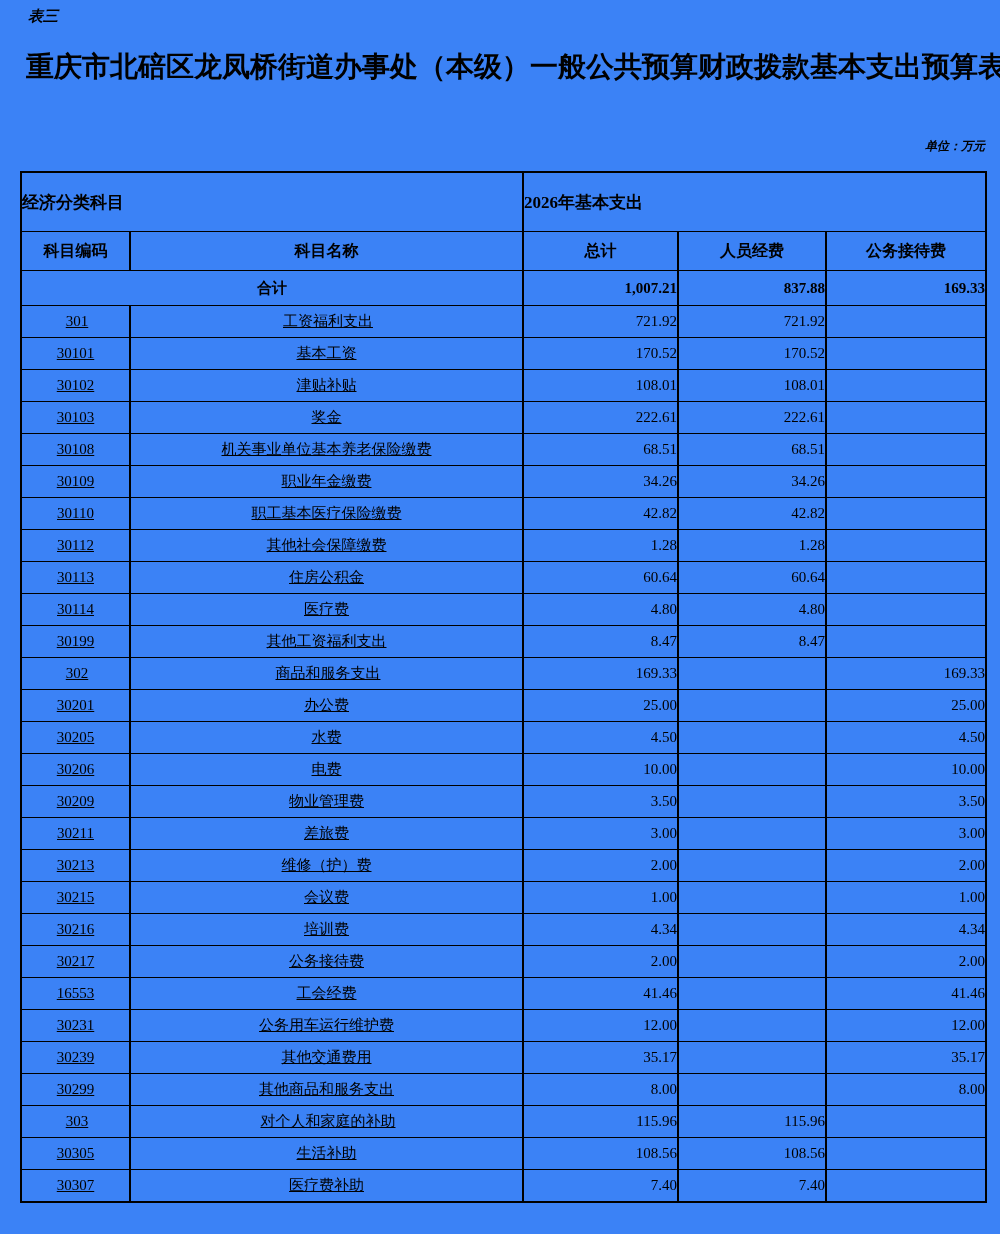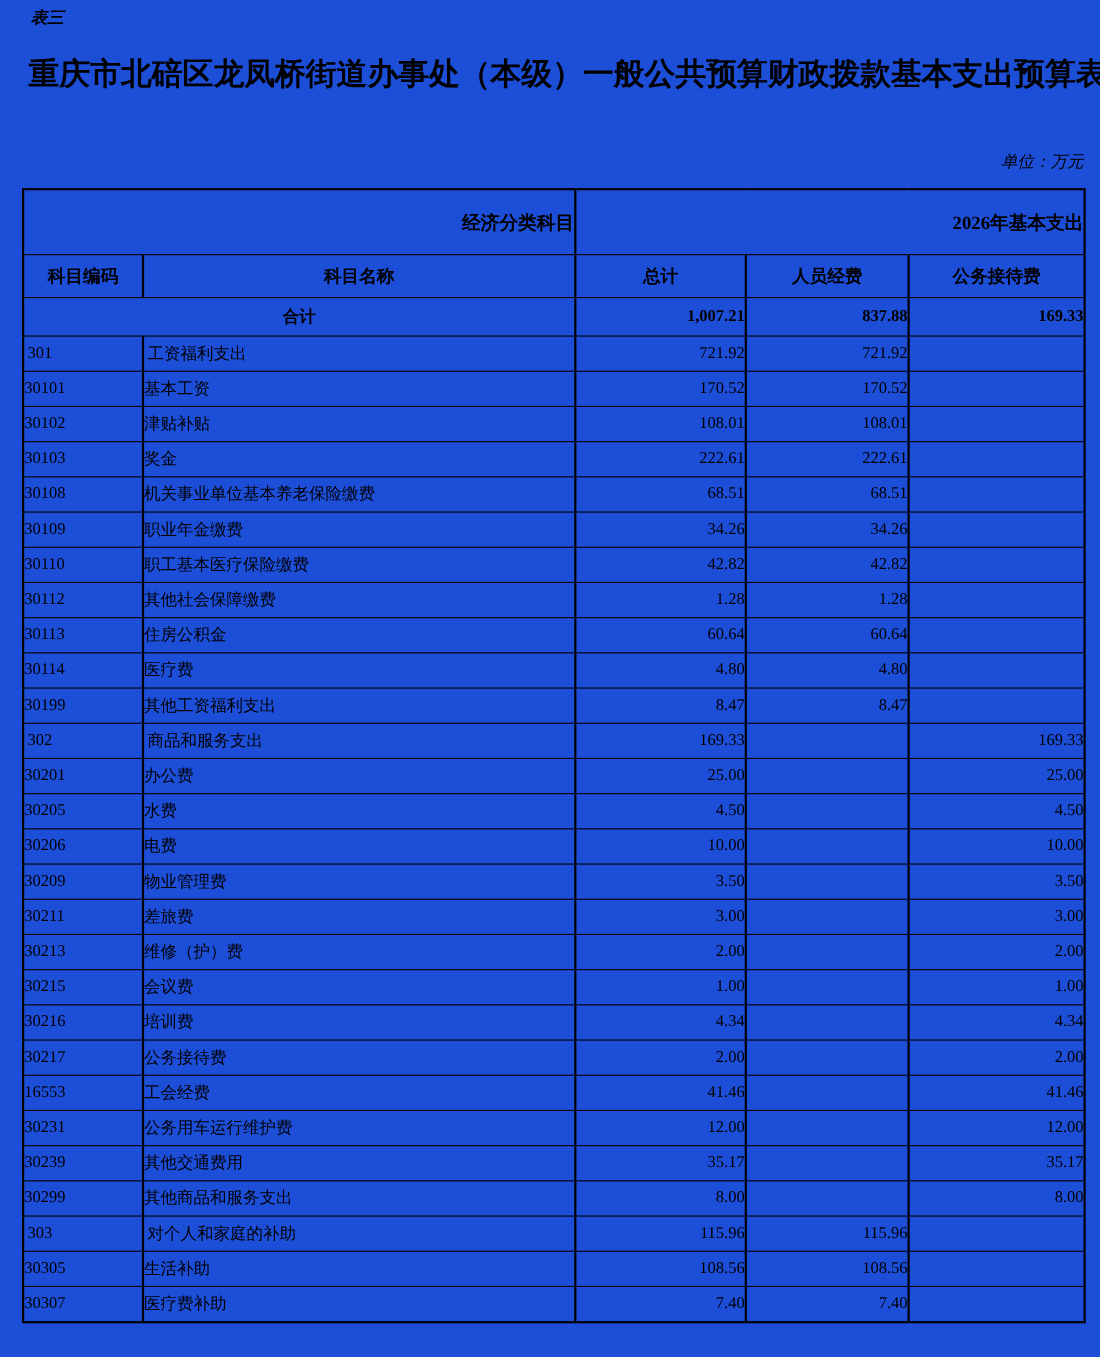--- a/index.html
+++ b/index.html
@@ -1,20 +1,20 @@
 <!DOCTYPE html>
 <html><head>
 <meta charset="utf-8">
 <style>
   html, body { margin: 0; padding: 0; background: #fff; }
   .sheet {
     position: relative;
     width: 1000px;
     height: 1234px;
-    background: #1d4ed8;
+    background: #3b82f6;
     color: #000000;
     font-family: "Liberation Serif", "DejaVu Serif", serif;
     overflow: hidden;
   }
   .table-label {
     position: absolute;
     left: 28px;
     top: 7px;
     font-size: 15px;
     font-weight: bold;
@@ -28,22 +28,22 @@
     margin: 0;
     text-align: center;
     font-size: 28px;
     font-weight: bold;
     white-space: nowrap;
   }
   .unit-note {
     position: absolute;
     top: 138px;
     right: 15px;
-    font-size: 15px;
-    font-weight: normal;
+    font-size: 12px;
+    font-weight: bold;
     font-style: italic;
   }
   table.budget-table {
     position: absolute;
     left: 20px;
     top: 171px;
     width: 965px;
     border-collapse: collapse;
     table-layout: fixed;
     border: 2px solid #000;
@@ -54,42 +54,42 @@
     border-right-width: 2px;
     padding: 0;
     overflow: hidden;
     white-space: nowrap;
     vertical-align: middle;
   }
   .header-group-row th {
     height: 58px;
     font-size: 17px;
     font-weight: bold;
-    text-align: right;
+    text-align: left;
   }
   .header-cols-row th {
     height: 38px;
     font-size: 16px;
     font-weight: bold;
     text-align: center;
   }
   .total-row td {
     height: 34px;
     font-size: 15px;
     font-weight: bold;
     margin-left: 24px;
   }
   .total-row .total-label { text-align: center; }
   .data-row td {
     height: 31px;
     font-size: 15px;
     font-weight: normal;
   }
   .num { text-align: right; padding-right: 3px; }
-  .code, .name { text-align: left; }
+  .code, .name { text-align: center; text-decoration: underline; }
   .level-1 .code, .level-1 .name { padding-left: 3px; }
   .level-2 .code, .level-2 .name { }
 </style>
 </head>
 <body>
 
 <div class="sheet">
 
   <div class="table-label">表三</div>
 

